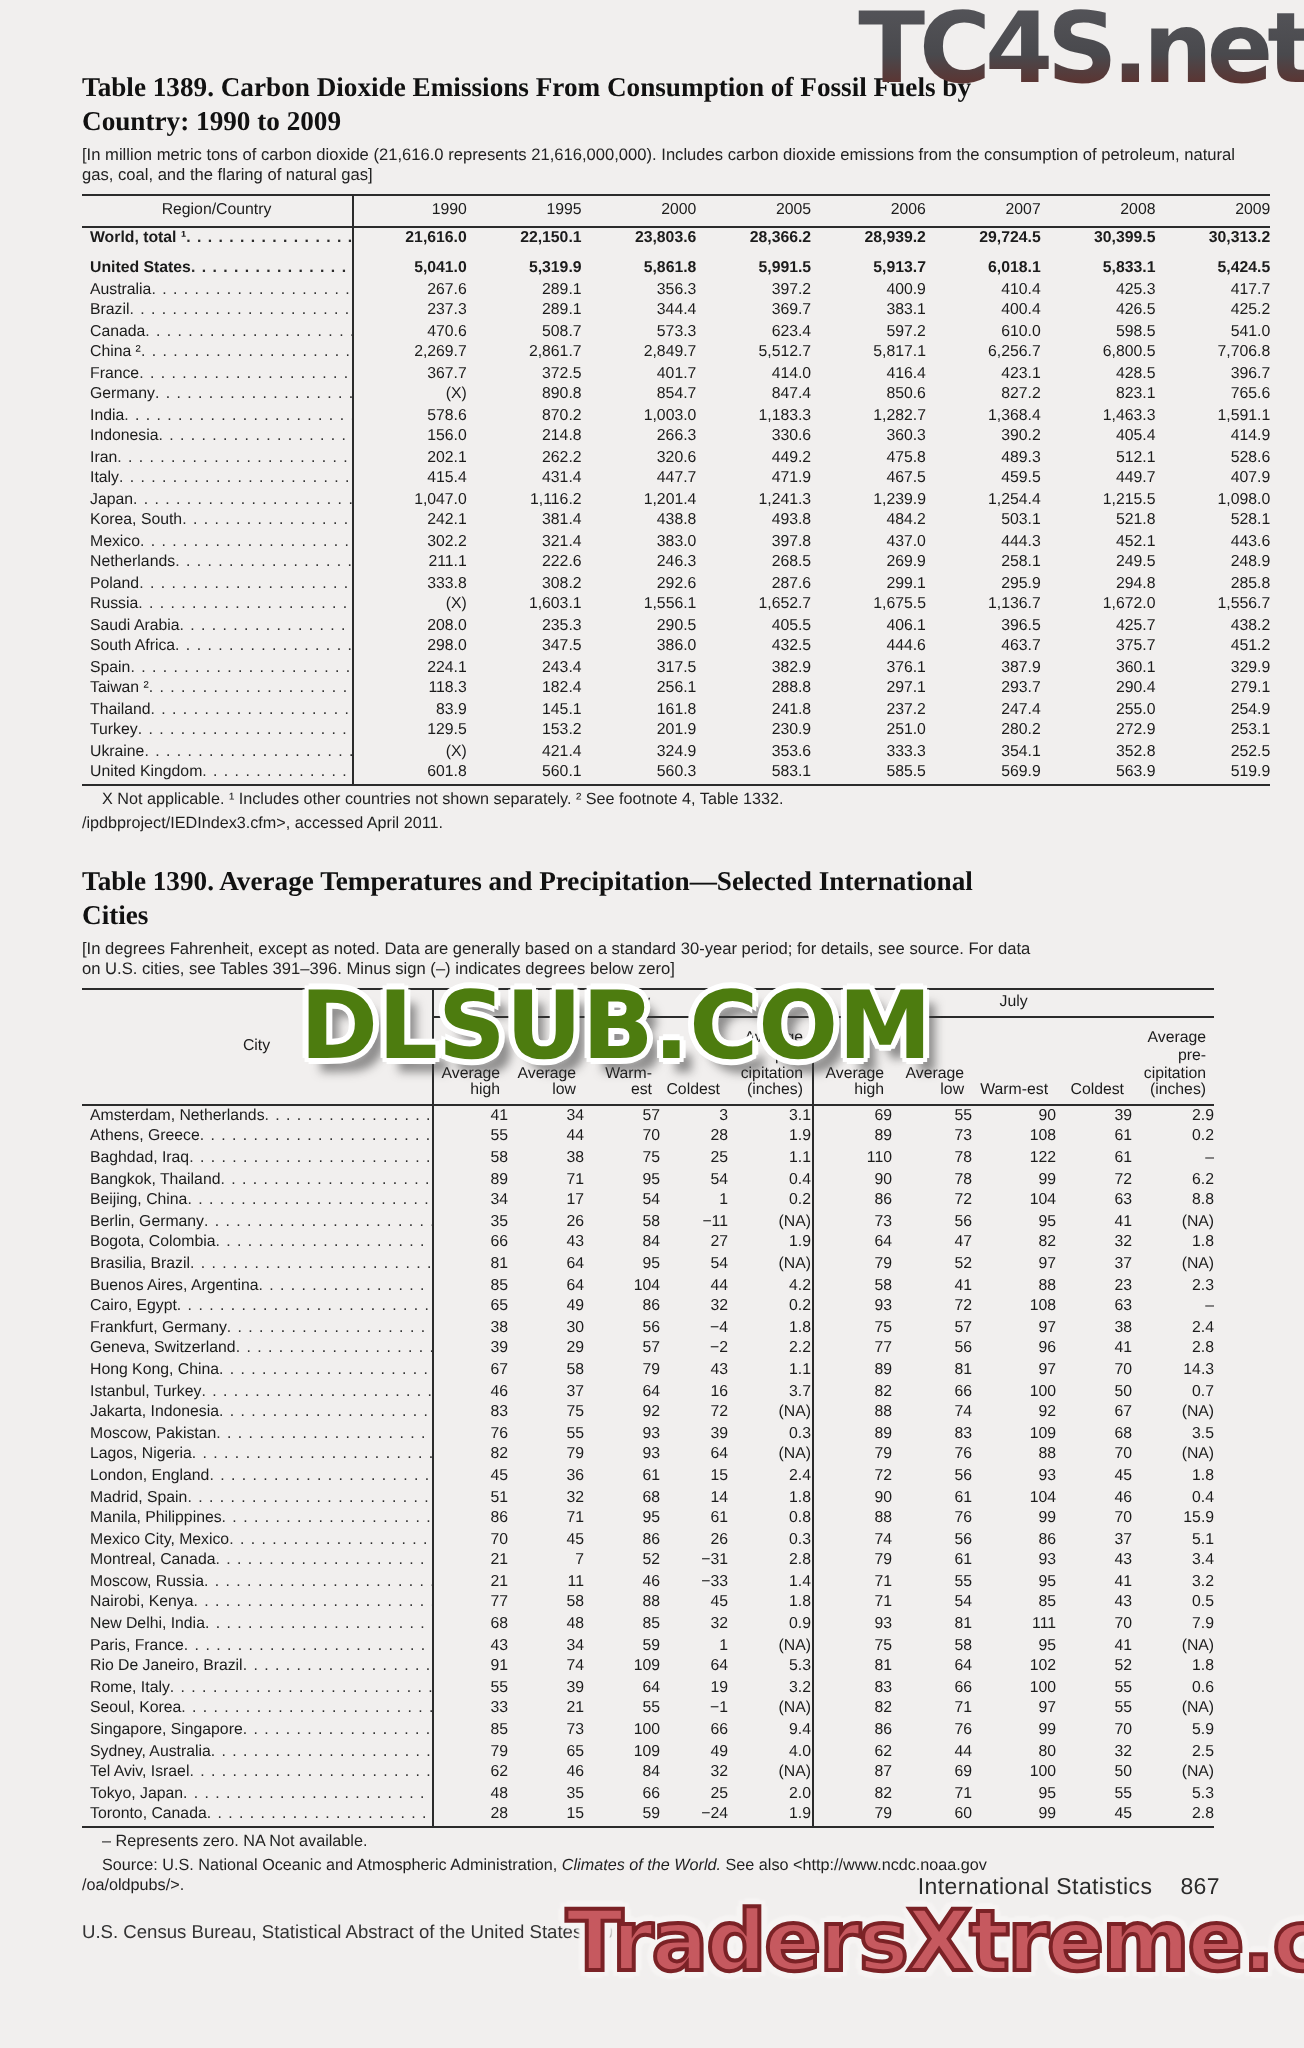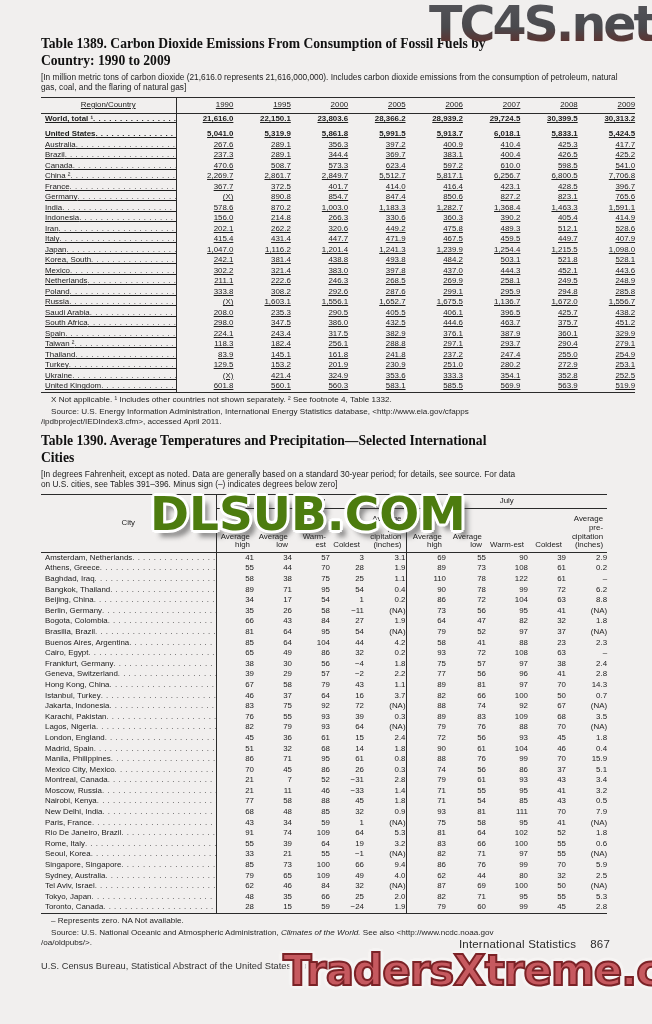--- a/index.html
+++ b/index.html
@@ -79,21 +79,21 @@
 </head>
 <body>
 
 <div class="abs" style="left:41px;top:36px;width:594px;">
   <div class="tbl-title">
     <div>Table 1389. Carbon Dioxide Emissions From Consumption of Fossil Fuels by</div>
     <div>Country: 1990 to 2009</div>
   </div>
   <div class="tbl-note">[In million metric tons of carbon dioxide (21,616.0 represents 21,616,000,000). Includes carbon dioxide emissions from the consumption of petroleum, natural gas, coal, and the flaring of natural gas]</div>
 
-  <table class="stat" id="tbl1389" style="width:594px;text-decoration:underline;">
+  <table class="stat" id="tbl1389" style="width:594px;">
     <colgroup>
       <col style="width:135px">
       <col span="8" style="width:57.4px">
     </colgroup>
     <thead>
         <tr>
           <th class="rc div-r">Region/Country</th>
           <th class="num">1990</th>
           <th class="num">1995</th>
           <th class="num">2000</th>
@@ -519,21 +519,20 @@
           <td class="num">585.5</td>
           <td class="num">569.9</td>
           <td class="num">563.9</td>
           <td class="num">519.9</td>
         </tr>
       </tbody>
   </table>
 
   <div class="fnote ind">X Not applicable. ¹ Includes other countries not shown separately. ² See footnote 4, Table 1332.</div>
   <div class="fnote">
-    <div class="ind">Source: U.S. Energy Information Administration, International Energy Statistics database, &lt;http://www.eia.gov/cfapps</div>
     <div>/ipdbproject/IEDIndex3.cfm&gt;, accessed April 2011.</div>
   </div>
 </div>
 
 <div class="abs" style="left:41px;top:433px;width:566px;">
   <div class="tbl-title">
     <div>Table 1390. Average Temperatures and Precipitation—Selected International</div>
     <div>Cities</div>
   </div>
   <div class="tbl-note">
@@ -841,21 +840,21 @@
           <td class="num div-r">(NA)</td>
           <td class="num">88</td>
           <td class="num">74</td>
           <td class="num">92</td>
           <td class="num">67</td>
           <td class="num">(NA)</td>
         </tr>
         <tr>
           <td class="name-cell div-r">
             <div class="name-wrap">
-              <span class="nm">Karachi, Pakistan</span>
+              <span class="nm">Moscow, Pakistan</span>
               <span class="dots"></span>
             </div>
           </td>
           <td class="num">76</td>
           <td class="num">55</td>
           <td class="num">93</td>
           <td class="num">39</td>
           <td class="num div-r">0.3</td>
           <td class="num">89</td>
           <td class="num">83</td>

